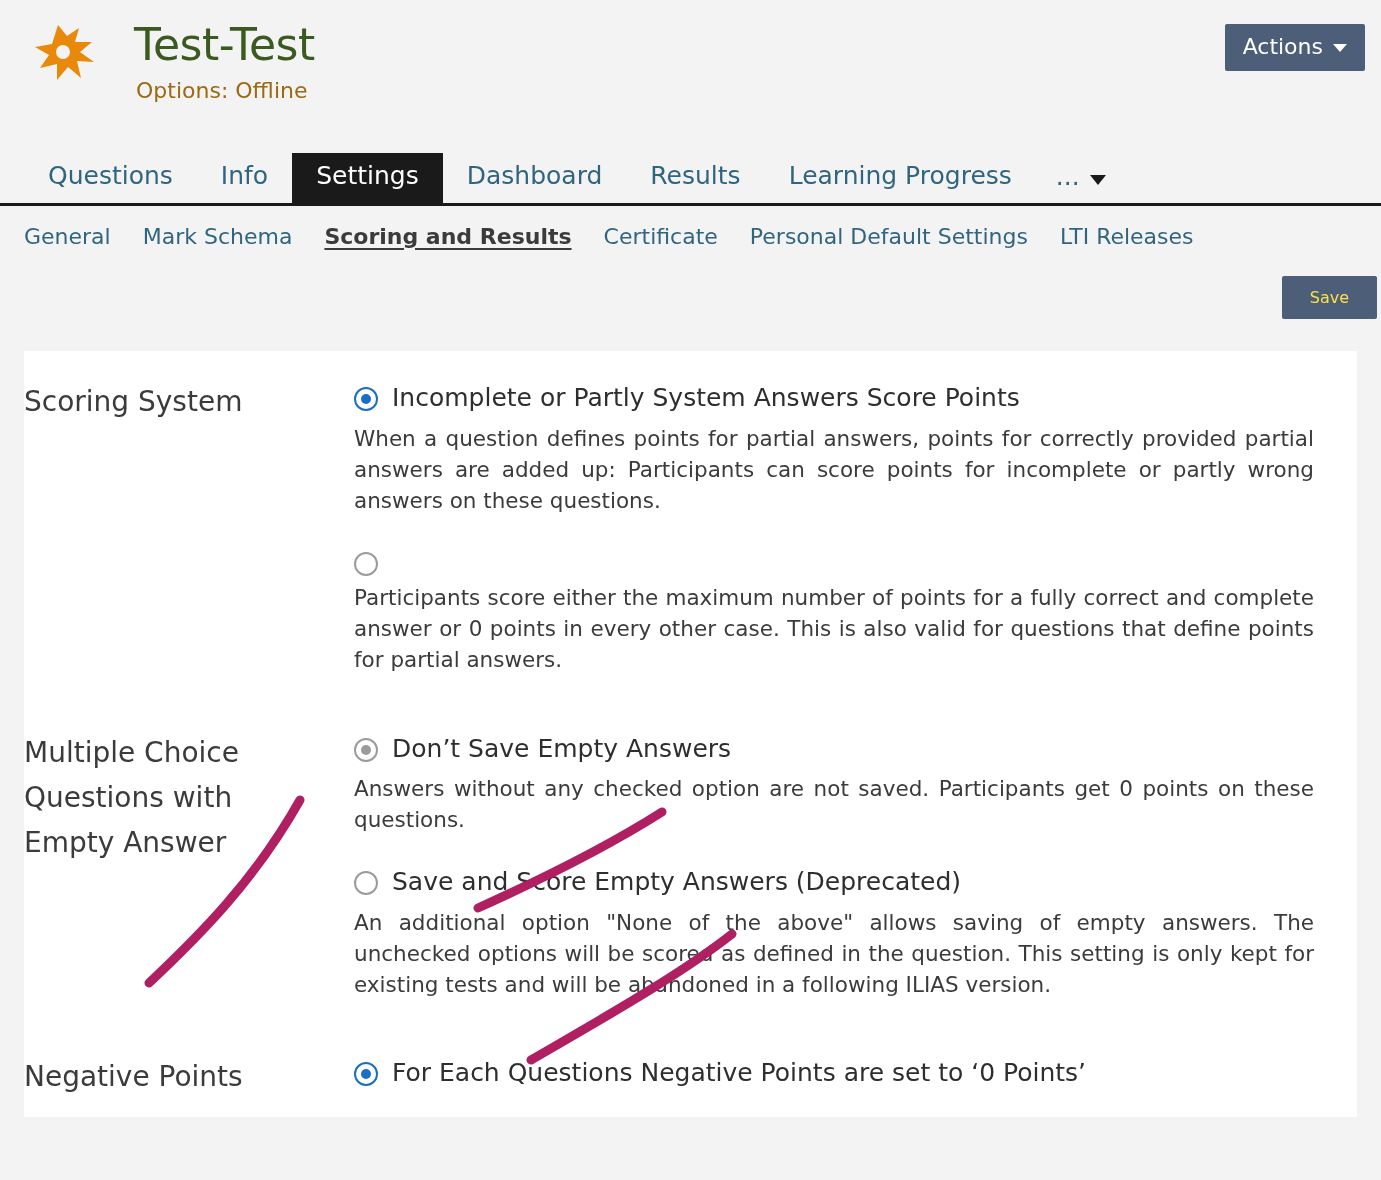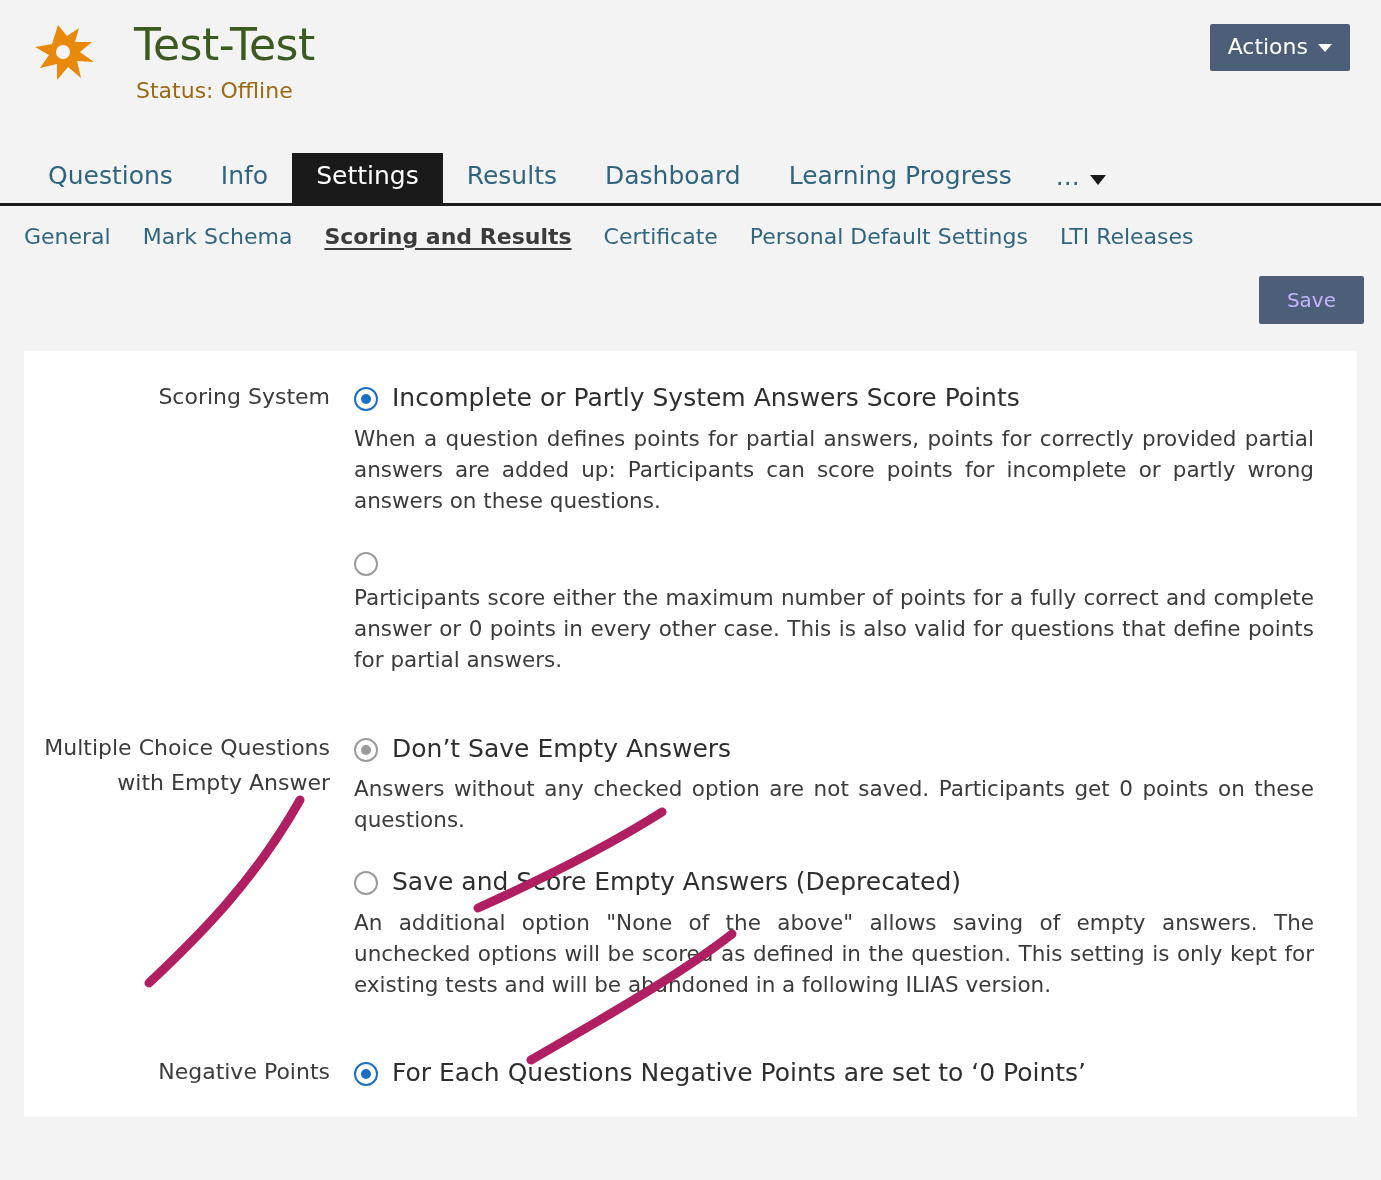--- a/index.html
+++ b/index.html
@@ -44,21 +44,21 @@
     padding-top: 8px;
   }
   .obj-status {
     font-size: 22px;
     color: #9a6a14;
     margin-top: 10px;
     margin-left: 2px;
   }
   .actions-btn {
     position: absolute;
-    right: 31px;
+    right: 16px;
     top: 24px;
     background: #4d5e78;
     color: #ffffff;
     font-size: 22px;
     padding: 10px 18px 12px 18px;
     border: none;
     border-radius: 2px;
     cursor: pointer;
     font-family: inherit;
     display: flex;
@@ -138,25 +138,25 @@
     padding: 18px 24px 18px 24px;
     height: 86px;
   }
   .page-title {
     font-size: 36px;
     color: #3b3b3b;
     font-weight: 400;
   }
   .save-btn {
     position: absolute;
-    right: 17px;
+    right: 4px;
     top: 11px;
     background: #4d5e78;
-    color: #c4b5fd;
-    font-size: 20px;
+    color: #fde047;
+    font-size: 16px;
     border: none;
     border-radius: 2px;
     padding: 12px 28px;
     cursor: pointer;
     font-family: inherit;
   }
 
   
   .panel {
     background: #ffffff;
@@ -167,22 +167,22 @@
     position: relative;
   }
   .form-row {
     display: flex;
     align-items: flex-start;
     margin-bottom: 10px;
   }
   .form-label {
     width: 330px;
     min-width: 330px;
-    text-align: right;
-    font-size: 22px;
+    text-align: left;
+    font-size: 28px;
     color: #3b3b3b;
     line-height: 1.62;
     padding-right: 24px;
     padding-top: 2px;
   }
   .form-field {
     flex: 1;
     padding-right: 24px;
   }
   .opt {
@@ -255,34 +255,34 @@
 
   <div class="header">
     <div class="puzzle-icon">
       <svg width="72" height="64" viewBox="0 0 72 64" xmlns="http://www.w3.org/2000/svg">
         <path d="M26 3 L35 14 L47 6 L43 20 L60 20 L48 30 L62 40 L45 39 L49 56 L36 45 L25 58 L25 42 L8 46 L17 33 L3 25 L20 22 Z" fill="#e8890c"></path>
         <circle cx="31" cy="30" r="7" fill="#f3f3f3"></circle>
       </svg>
     </div>
     <div class="title-block">
       <div class="obj-title">Test-Test</div>
-      <div class="obj-status">Status: Offline</div>
+      <div class="obj-status">Options: Offline</div>
     </div>
     <button class="actions-btn">
       <span>Actions</span>
       <span class="caret-down"></span>
     </button>
   </div>
 
   <div class="tabs">
     <div class="tab">Questions</div>
     <div class="tab">Info</div>
     <div class="tab active">Settings</div>
+    <div class="tab">Dashboard</div>
     <div class="tab">Results</div>
-    <div class="tab">Dashboard</div>
     <div class="tab">Learning Progress</div>
     <div class="tab-more">
       <span>...</span>
       <span class="caret-dark"></span>
     </div>
   </div>
 
   <div class="subtabs">
     <div class="subtab">General</div>
     <div class="subtab">Mark Schema</div>

